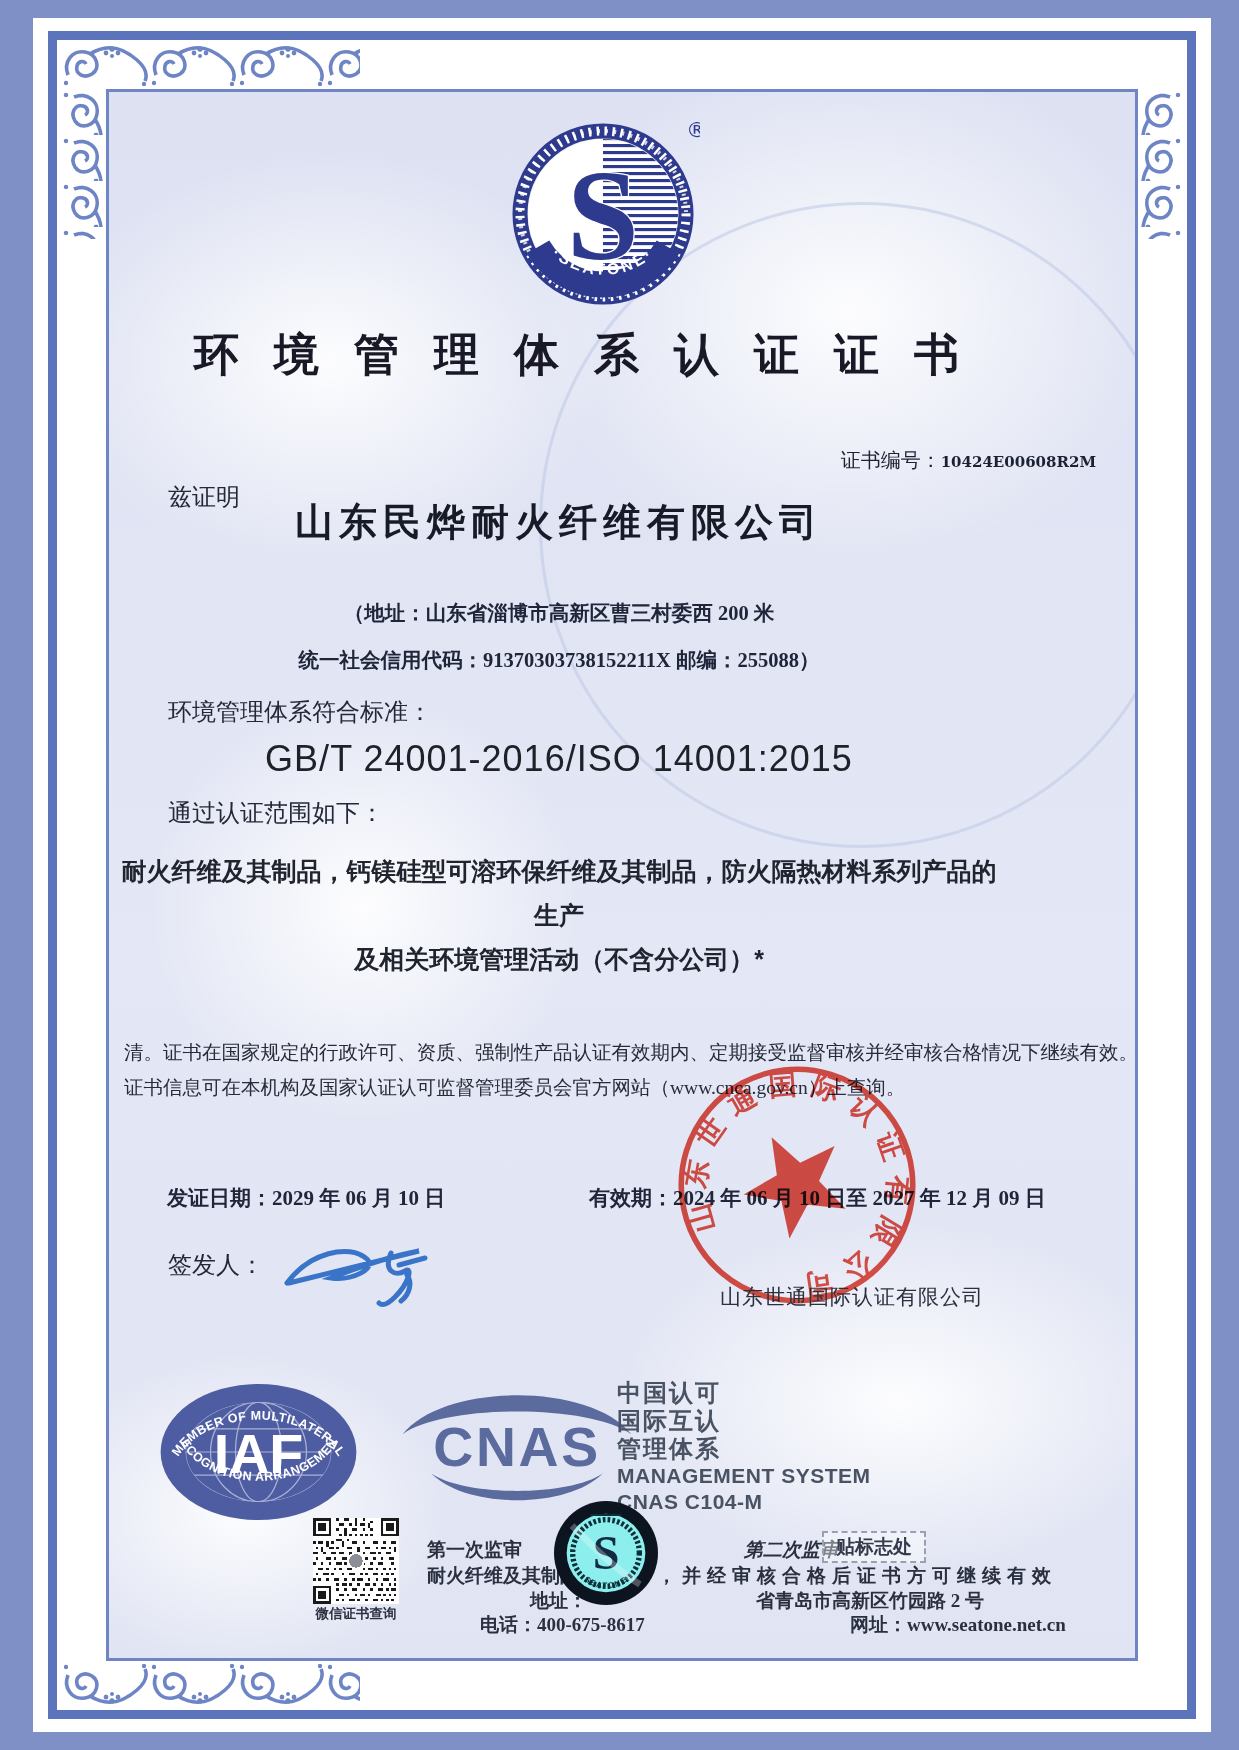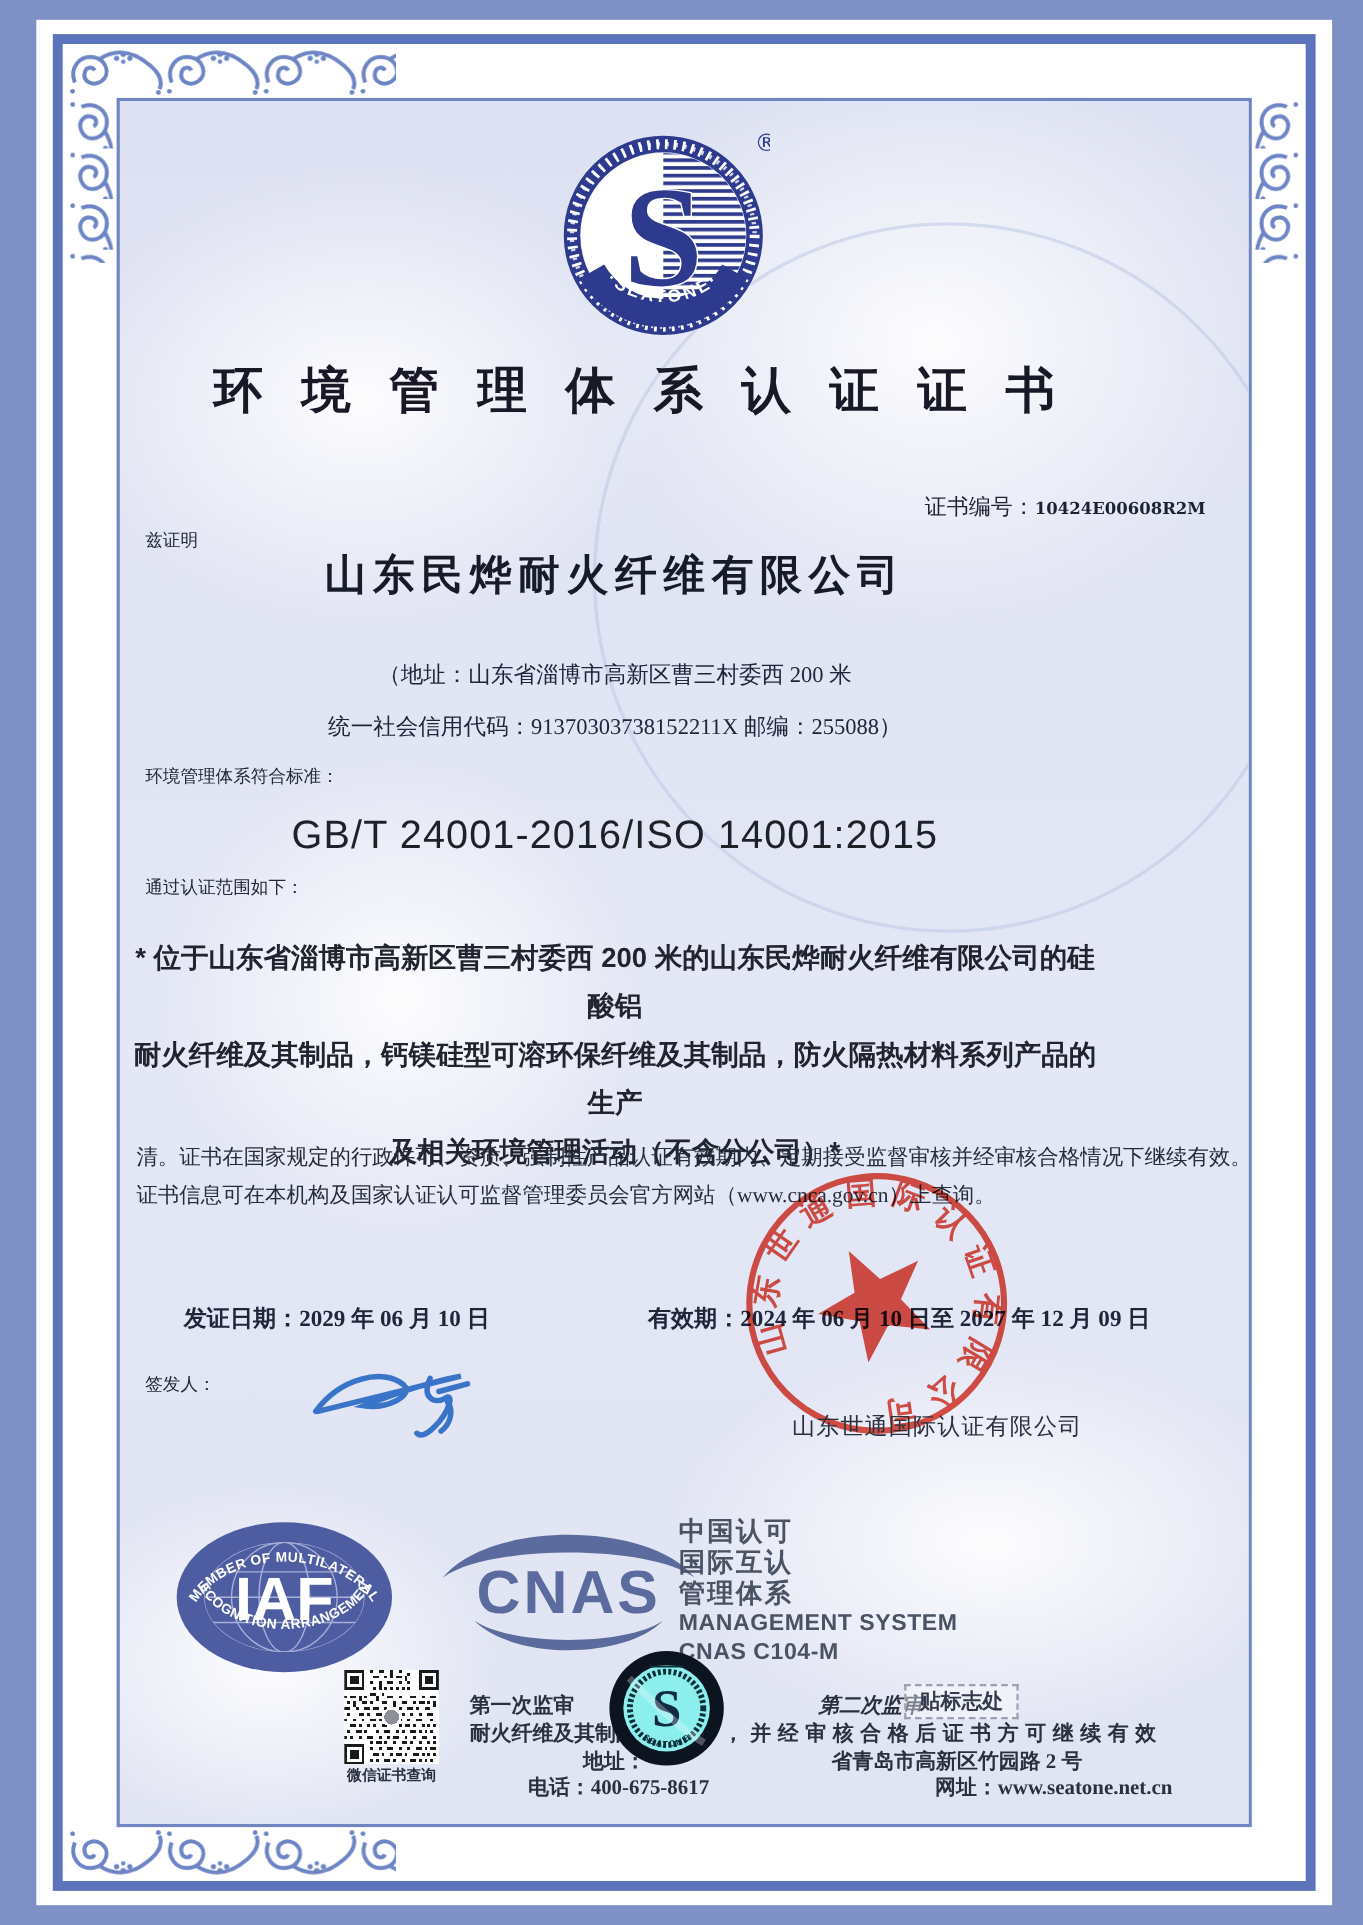--- a/index.html
+++ b/index.html
@@ -21,24 +21,24 @@
   
   .wm{position:absolute;border-radius:50%;pointer-events:none;
       background:radial-gradient(closest-side,rgba(255,255,255,.92),rgba(255,255,255,0));}
   .wm-ring{position:absolute;border-radius:50%;border:3px solid rgba(190,200,230,.55);pointer-events:none;}
   
   .abs{position:absolute;}
   .cblock{position:absolute;left:0;width:880px;text-align:center;}
   .title{top:228px;font-size:45px;font-weight:700;color:#181826;letter-spacing:35px;padding-left:35px;}
   .certno{top:350px;right:39px;font-size:20px;color:#1c2133;}
   .certno b{font-size:15px;font-family:"DejaVu Serif","Liberation Serif",serif;}
-  .label{font-size:16px;color:#232838;}
+  .label{font-size:24px;color:#232838;margin-left:36px;}
   .certify{left:13px;top:384px;}
   .company{top:400px;font-size:38px;font-weight:700;letter-spacing:6px;color:#171b28;}
-  .addr{font-weight:400;font-size:20.5px;color:#20263a;}
+  .addr{font-weight:700;font-size:20.5px;color:#20263a;}
   .addr1{top:502px;}  .addr2{top:549px;}
   .stdlabel{left:13px;top:599px;}
   .standard{top:641px;font-size:36px;color:#1d2128;letter-spacing:1px;
             font-family:"Liberation Sans","DejaVu Sans",sans-serif;}
   .scopelabel{left:13px;top:700px;}
   .scope{top:752px;font-size:25px;line-height:44px;font-weight:700;color:#20242e;
          font-family:"Liberation Sans","DejaVu Sans",sans-serif;}
   .note{left:5px;top:938px;width:990px;font-size:19.5px;line-height:35px;color:#272c3a;white-space:nowrap;}
   .dates{top:1087px;font-size:21px;color:#20253a;font-weight:600;}
   .issue{left:48px;} .valid{left:470px;}
@@ -142,21 +142,20 @@
               <div class="abs label certify">兹证明</div>
               <div class="cblock company">山东民烨耐火纤维有限公司</div>
               <div class="cblock addr addr1">（地址：山东省淄博市高新区曹三村委西 200 米</div>
               <div class="cblock addr addr2">统一社会信用代码：91370303738152211X 邮编：255088）</div>
 
               <div class="abs label stdlabel">环境管理体系符合标准：</div>
               <div class="cblock standard">GB/T 24001-2016/ISO 14001:2015</div>
               <div class="abs label scopelabel">通过认证范围如下：</div>
 
               <div class="cblock scope">
-                <div>* 位于山东省淄博市高新区曹三村委西 200 米的山东民烨耐火纤维有限公司的硅酸铝</div>
                 <div>耐火纤维及其制品，钙镁硅型可溶环保纤维及其制品，防火隔热材料系列产品的生产</div>
                 <div>及相关环境管理活动（不含分公司）*</div>
               </div>
 
               <div class="abs note">
                 <div>清。证书在国家规定的行政许可、资质、强制性产品认证有效期内、定期接受监督审核并经审核合格情况下继续有效。</div>
                 <div>证书信息可在本机构及国家认证认可监督管理委员会官方网站（www.cnca.gov.cn）上查询。</div>
               </div>
 
               <div class="abs dates issue">发证日期：2029 年 06 月 10 日</div>

